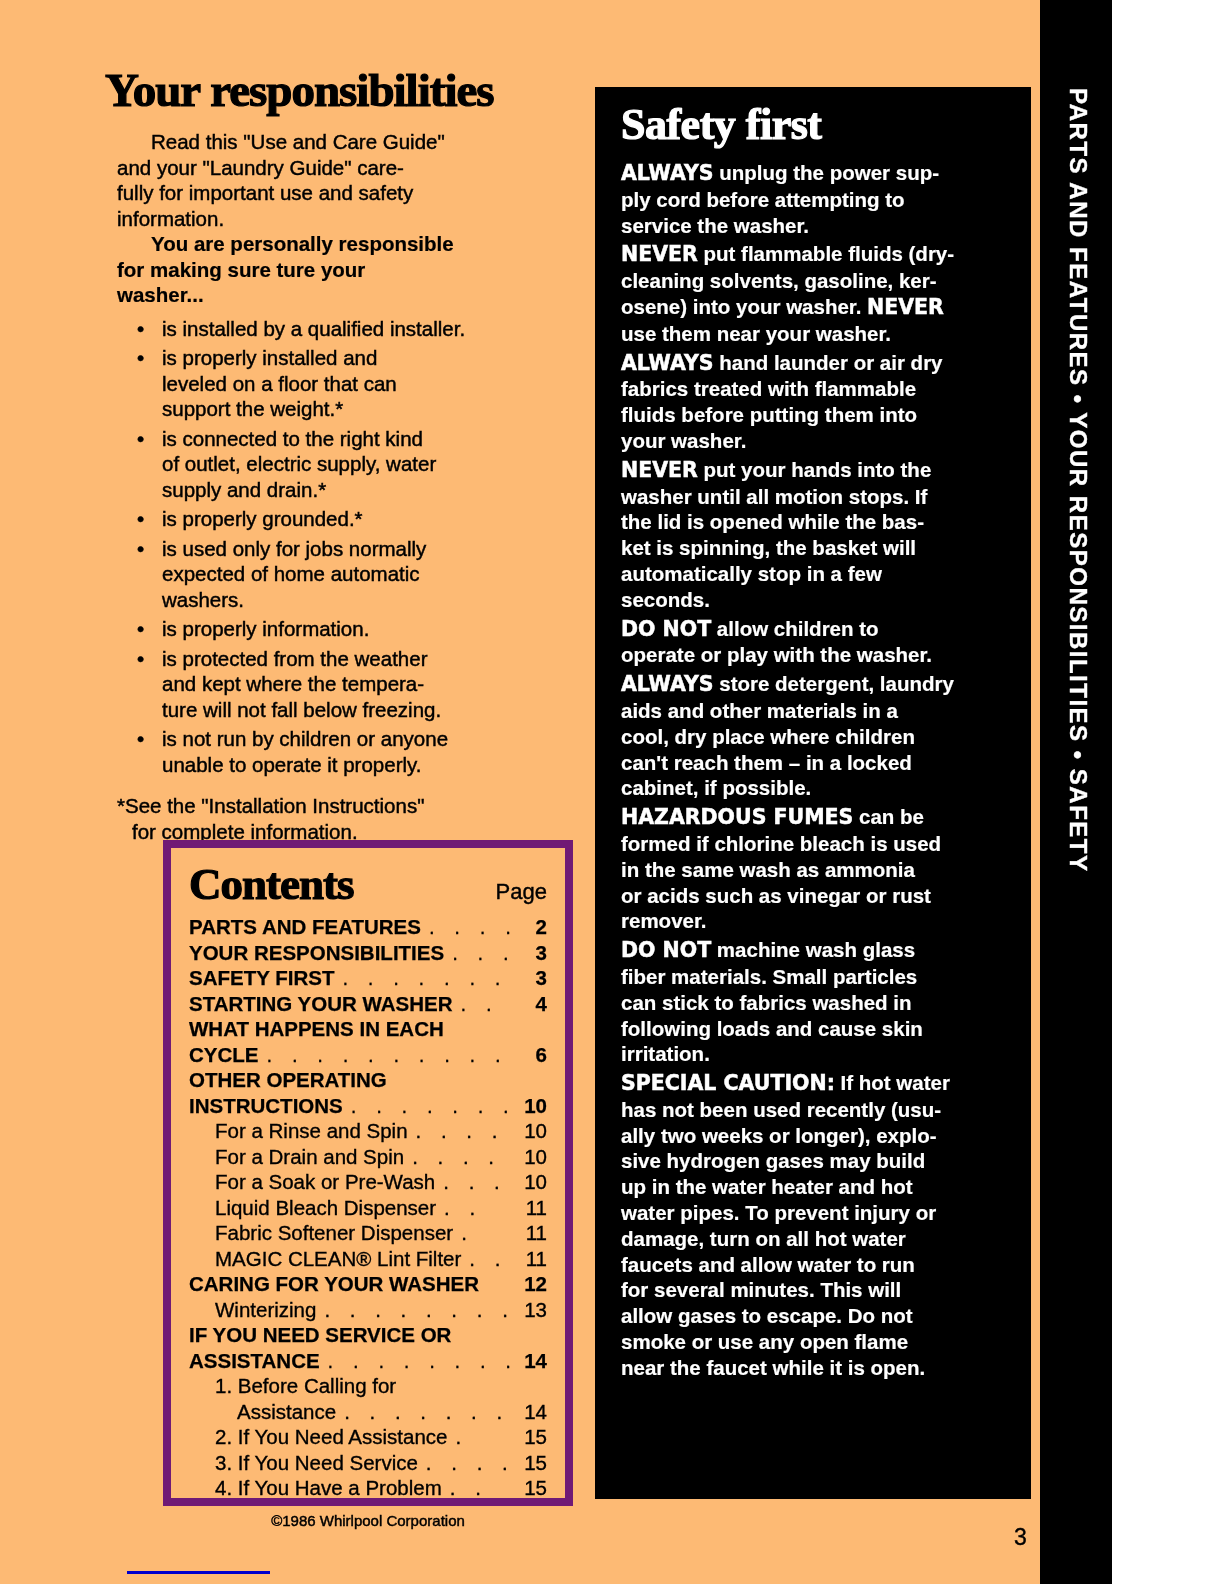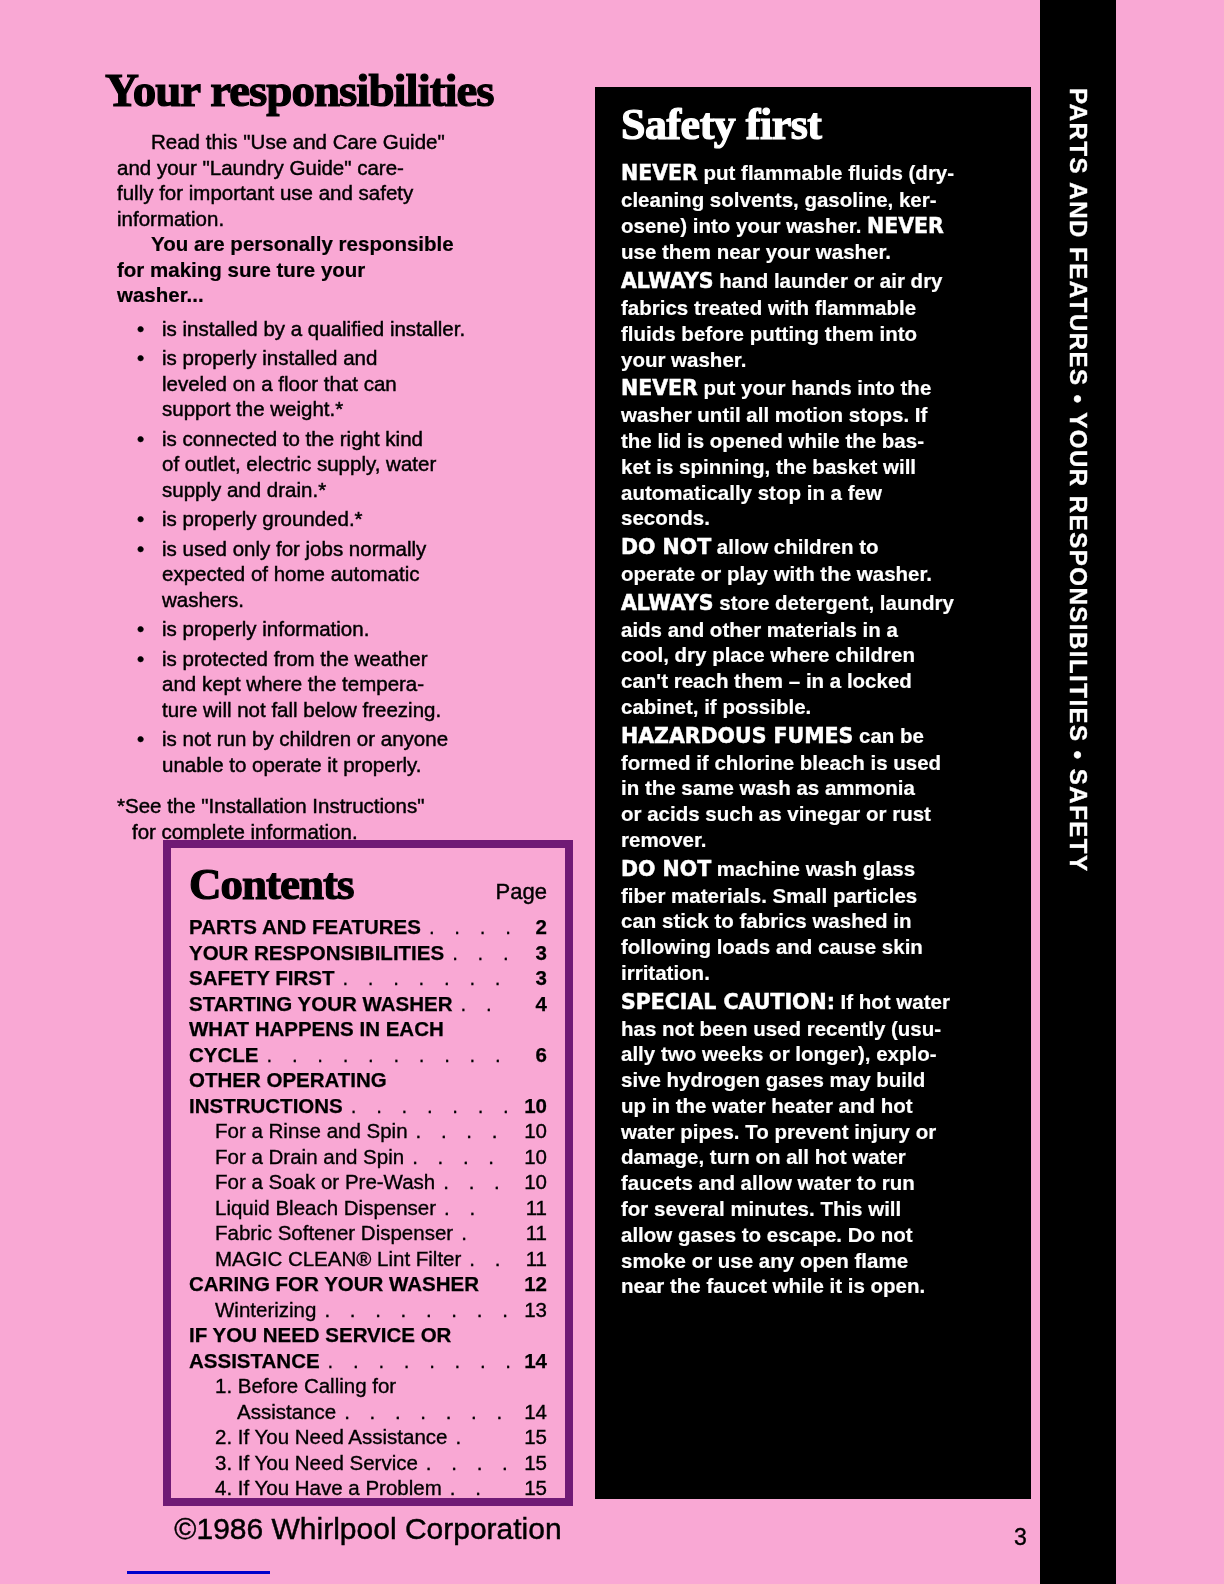--- a/index.html
+++ b/index.html
@@ -1,16 +1,16 @@
 <!DOCTYPE html>
 <html><head>
 <meta charset="utf-8">
 <style>
   html,body{margin:0;padding:0;background:#ffffff;}
-  #page{position:relative;width:1224px;height:1584px;background:#f9a8d4;overflow:hidden;
+  #page{position:relative;width:1112px;height:1584px;background:#fdba74;overflow:hidden;
         font-family:"Liberation Sans","DejaVu Sans",sans-serif;color:#000;}
 
   
   .left-col{position:absolute;left:105px;top:66px;width:478px;}
   .main-title{font-family:"Liberation Serif","DejaVu Serif",serif;font-weight:bold;
               font-size:47px;line-height:1.05;margin:0 0 14px 0;letter-spacing:-1px;
               -webkit-text-stroke:1.2px #000;}
   .body-text{font-size:20.5px;line-height:25.5px;-webkit-text-stroke:0.45px #000;}
   .intro-para{margin:0 0 0 12px;text-indent:34px;white-space:pre-line;}
   .intro-para.bold{font-weight:bold;-webkit-text-stroke:0.2px #000;}
@@ -31,21 +31,21 @@
            -webkit-text-stroke:0.35px #000;}
   .toc-row.bold{font-weight:bold;-webkit-text-stroke:0.25px #000;}
   .toc-row .toc-label{white-space:nowrap;}
   .toc-row .toc-dots{flex:1;overflow:hidden;white-space:nowrap;padding:0 4px 0 8px;
                      letter-spacing:7px;font-weight:normal;}
   .toc-row .toc-page{width:34px;text-align:right;white-space:nowrap;}
   .toc-row.ind1{padding-left:26px;}
   .toc-row.ind2{padding-left:48px;}
 
   .copyright{position:absolute;left:163px;top:1512px;width:410px;text-align:center;
-             font-size:30px;-webkit-text-stroke:0.45px #000;}
+             font-size:15px;-webkit-text-stroke:0.45px #000;}
 
   
   .safety-panel{position:absolute;left:595px;top:87px;width:436px;height:1412px;
                 background:#000;color:#fff;box-sizing:border-box;padding:12px 18px 0 26px;}
   .safety-title{font-family:"Liberation Serif","DejaVu Serif",serif;font-weight:bold;
                 font-size:44px;margin:0 0 10px 0;letter-spacing:-0.5px;-webkit-text-stroke:1.2px #fff;}
   .safety-para{font-size:20.5px;line-height:25.8px;margin:0 0 3px 0;white-space:pre-line;
                font-weight:bold;-webkit-text-stroke:0.2px #fff;}
   .safety-para .kw{font-family:"DejaVu Sans","Liberation Sans",sans-serif;font-weight:bold;
                    -webkit-text-stroke:0.5px #fff;}
@@ -226,20 +226,23 @@
           <span class="toc-page">15</span>
         </div>
       </div>
   </div>
 
   <div class="copyright">©1986 Whirlpool Corporation</div>
 
   <div class="safety-panel">
     <h2 class="safety-title">Safety first</h2>
     <div id="safety-container">
+        <p class="safety-para"><span class="kw">ALWAYS</span><span> unplug the power sup-
+ply cord before attempting to
+service the washer.</span></p>
         <p class="safety-para"><span class="kw">NEVER</span><span> put flammable fluids (dry-
 cleaning solvents, gasoline, ker-
 osene) into your washer. </span><span class="kw">NEVER</span><span>
 use them near your washer.</span></p>
         <p class="safety-para"><span class="kw">ALWAYS</span><span> hand launder or air dry
 fabrics treated with flammable
 fluids before putting them into
 your washer.</span></p>
         <p class="safety-para"><span class="kw">NEVER</span><span> put your hands into the
 washer until all motion stops. If

